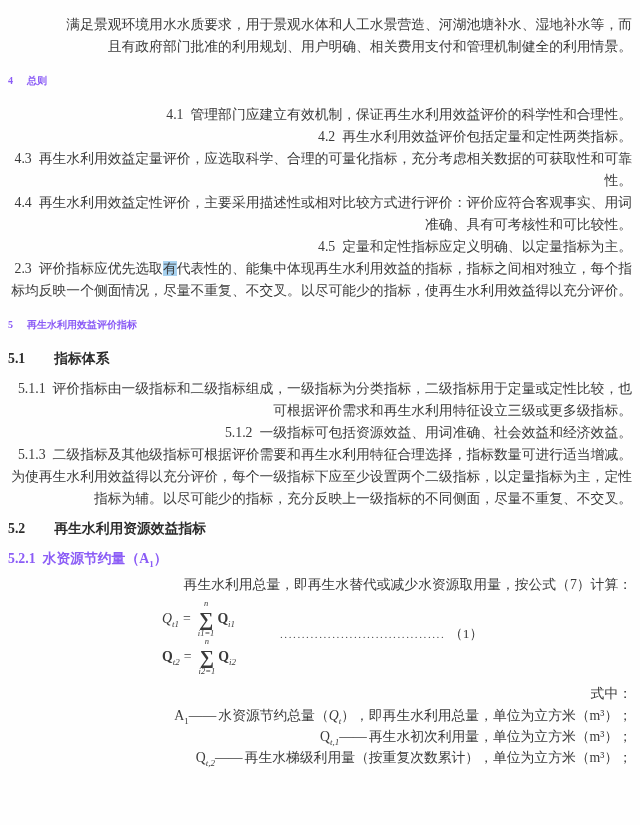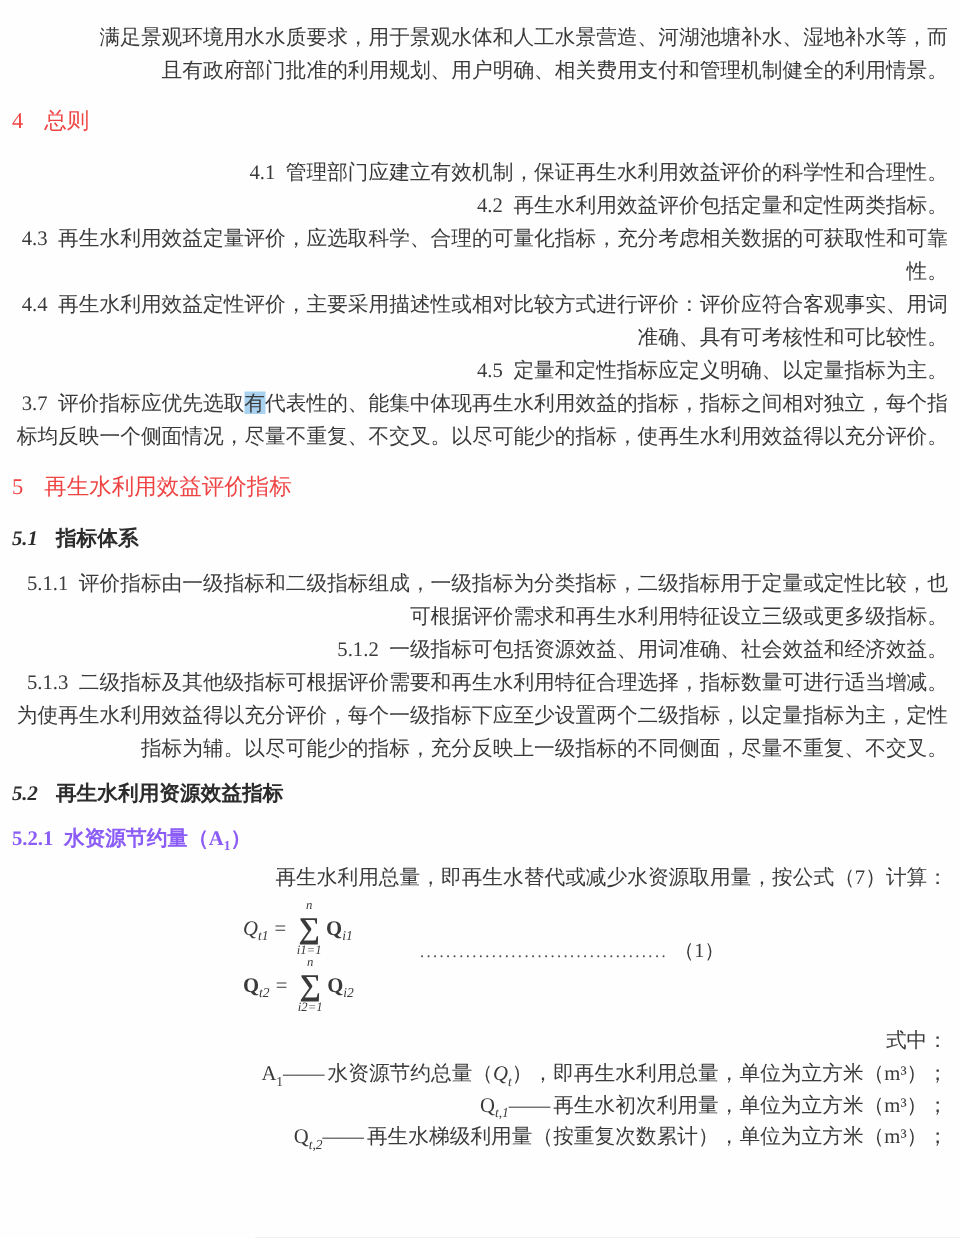--- a/index.html
+++ b/index.html
@@ -11,24 +11,24 @@
     box-sizing:border-box;
     padding:14px 8px 0 6px;
     overflow:hidden;
     font-family:"Liberation Serif","DejaVu Serif",serif;
     color:#3a3a3a;
     font-size:13.8px;
     line-height:22px;
   }
   p{margin:0;padding:0;text-align:right;}
   .indent{text-indent:52px;}
-  .h-sec{font-weight:400;color:#ef4444;font-size:15px;margin:12px 0 12px 2px;line-height:22px;}
+  .h-sec{font-weight:700;color:#8b5cf6;font-size:10px;margin:12px 0 12px 2px;line-height:22px;}
   .h-sec .hnum{margin-right:14px;}
   .h-sub{font-weight:700;color:#2c2c2c;font-size:13.8px;margin:8px 0 8px 2px;line-height:22px;}
-  .h-sub .hnum{margin-right:12px;font-style:italic;}
+  .h-sub .hnum{margin-right:29px;}
   .h-sub2{font-weight:700;color:#8b5cf6;font-size:13.8px;margin:6px 0 4px 2px;line-height:22px;}
   .h-sub2 .hnum{margin-right:7px;}
   .clause{margin-left:2px;}
   .clause .cnum{margin-right:7px;}
   .hl{background:#a8d2f0;}
   .formula-block{position:relative;margin-left:156px;margin-top:6px;margin-bottom:4px;}
   .f-row{white-space:nowrap;line-height:22px;}
   .f-sum{margin-top:5px;line-height:normal;display:flex;align-items:center;height:33px;}
   .var{font-style:italic;}
   .varb{font-style:normal;font-weight:700;}
@@ -55,21 +55,21 @@
 
   <div class="h-sec">
     <span class="hnum">4</span><span>总则</span>
   </div>
 
   <p class="clause"><span class="cnum">4.1</span><span>管理部门应建立有效机制，保证再生水利用效益评价的科学性和合理性。</span></p>
   <p class="clause"><span class="cnum">4.2</span><span>再生水利用效益评价包括定量和定性两类指标。</span></p>
   <p class="clause"><span class="cnum">4.3</span><span>再生水利用效益定量评价，应选取科学、合理的可量化指标，充分考虑相关数据的可获取性和可靠性。</span></p>
   <p class="clause"><span class="cnum">4.4</span><span>再生水利用效益定性评价，主要采用描述性或相对比较方式进行评价：评价应符合客观事实、用词准确、具有可考核性和可比较性。</span></p>
   <p class="clause"><span class="cnum">4.5</span><span>定量和定性指标应定义明确、以定量指标为主。</span></p>
-  <p class="clause"><span class="cnum">3.7</span><span>评价指标应优先选取</span><span class="hl">有</span><span>代表性的、能集中体现再生水利用效益的指标，指标之间相对独立，每个指标均反映一个侧面情况，尽量不重复、不交叉。以尽可能少的指标，使再生水利用效益得以充分评价。</span></p>
+  <p class="clause"><span class="cnum">2.3</span><span>评价指标应优先选取</span><span class="hl">有</span><span>代表性的、能集中体现再生水利用效益的指标，指标之间相对独立，每个指标均反映一个侧面情况，尽量不重复、不交叉。以尽可能少的指标，使再生水利用效益得以充分评价。</span></p>
 
   <div class="h-sec">
     <span class="hnum">5</span><span>再生水利用效益评价指标</span>
   </div>
 
   <div class="h-sub">
     <span class="hnum">5.1</span><span>指标体系</span>
   </div>
 
   <p class="clause"><span class="cnum">5.1.1</span><span>评价指标由一级指标和二级指标组成，一级指标为分类指标，二级指标用于定量或定性比较，也可根据评价需求和再生水利用特征设立三级或更多级指标。</span></p>

